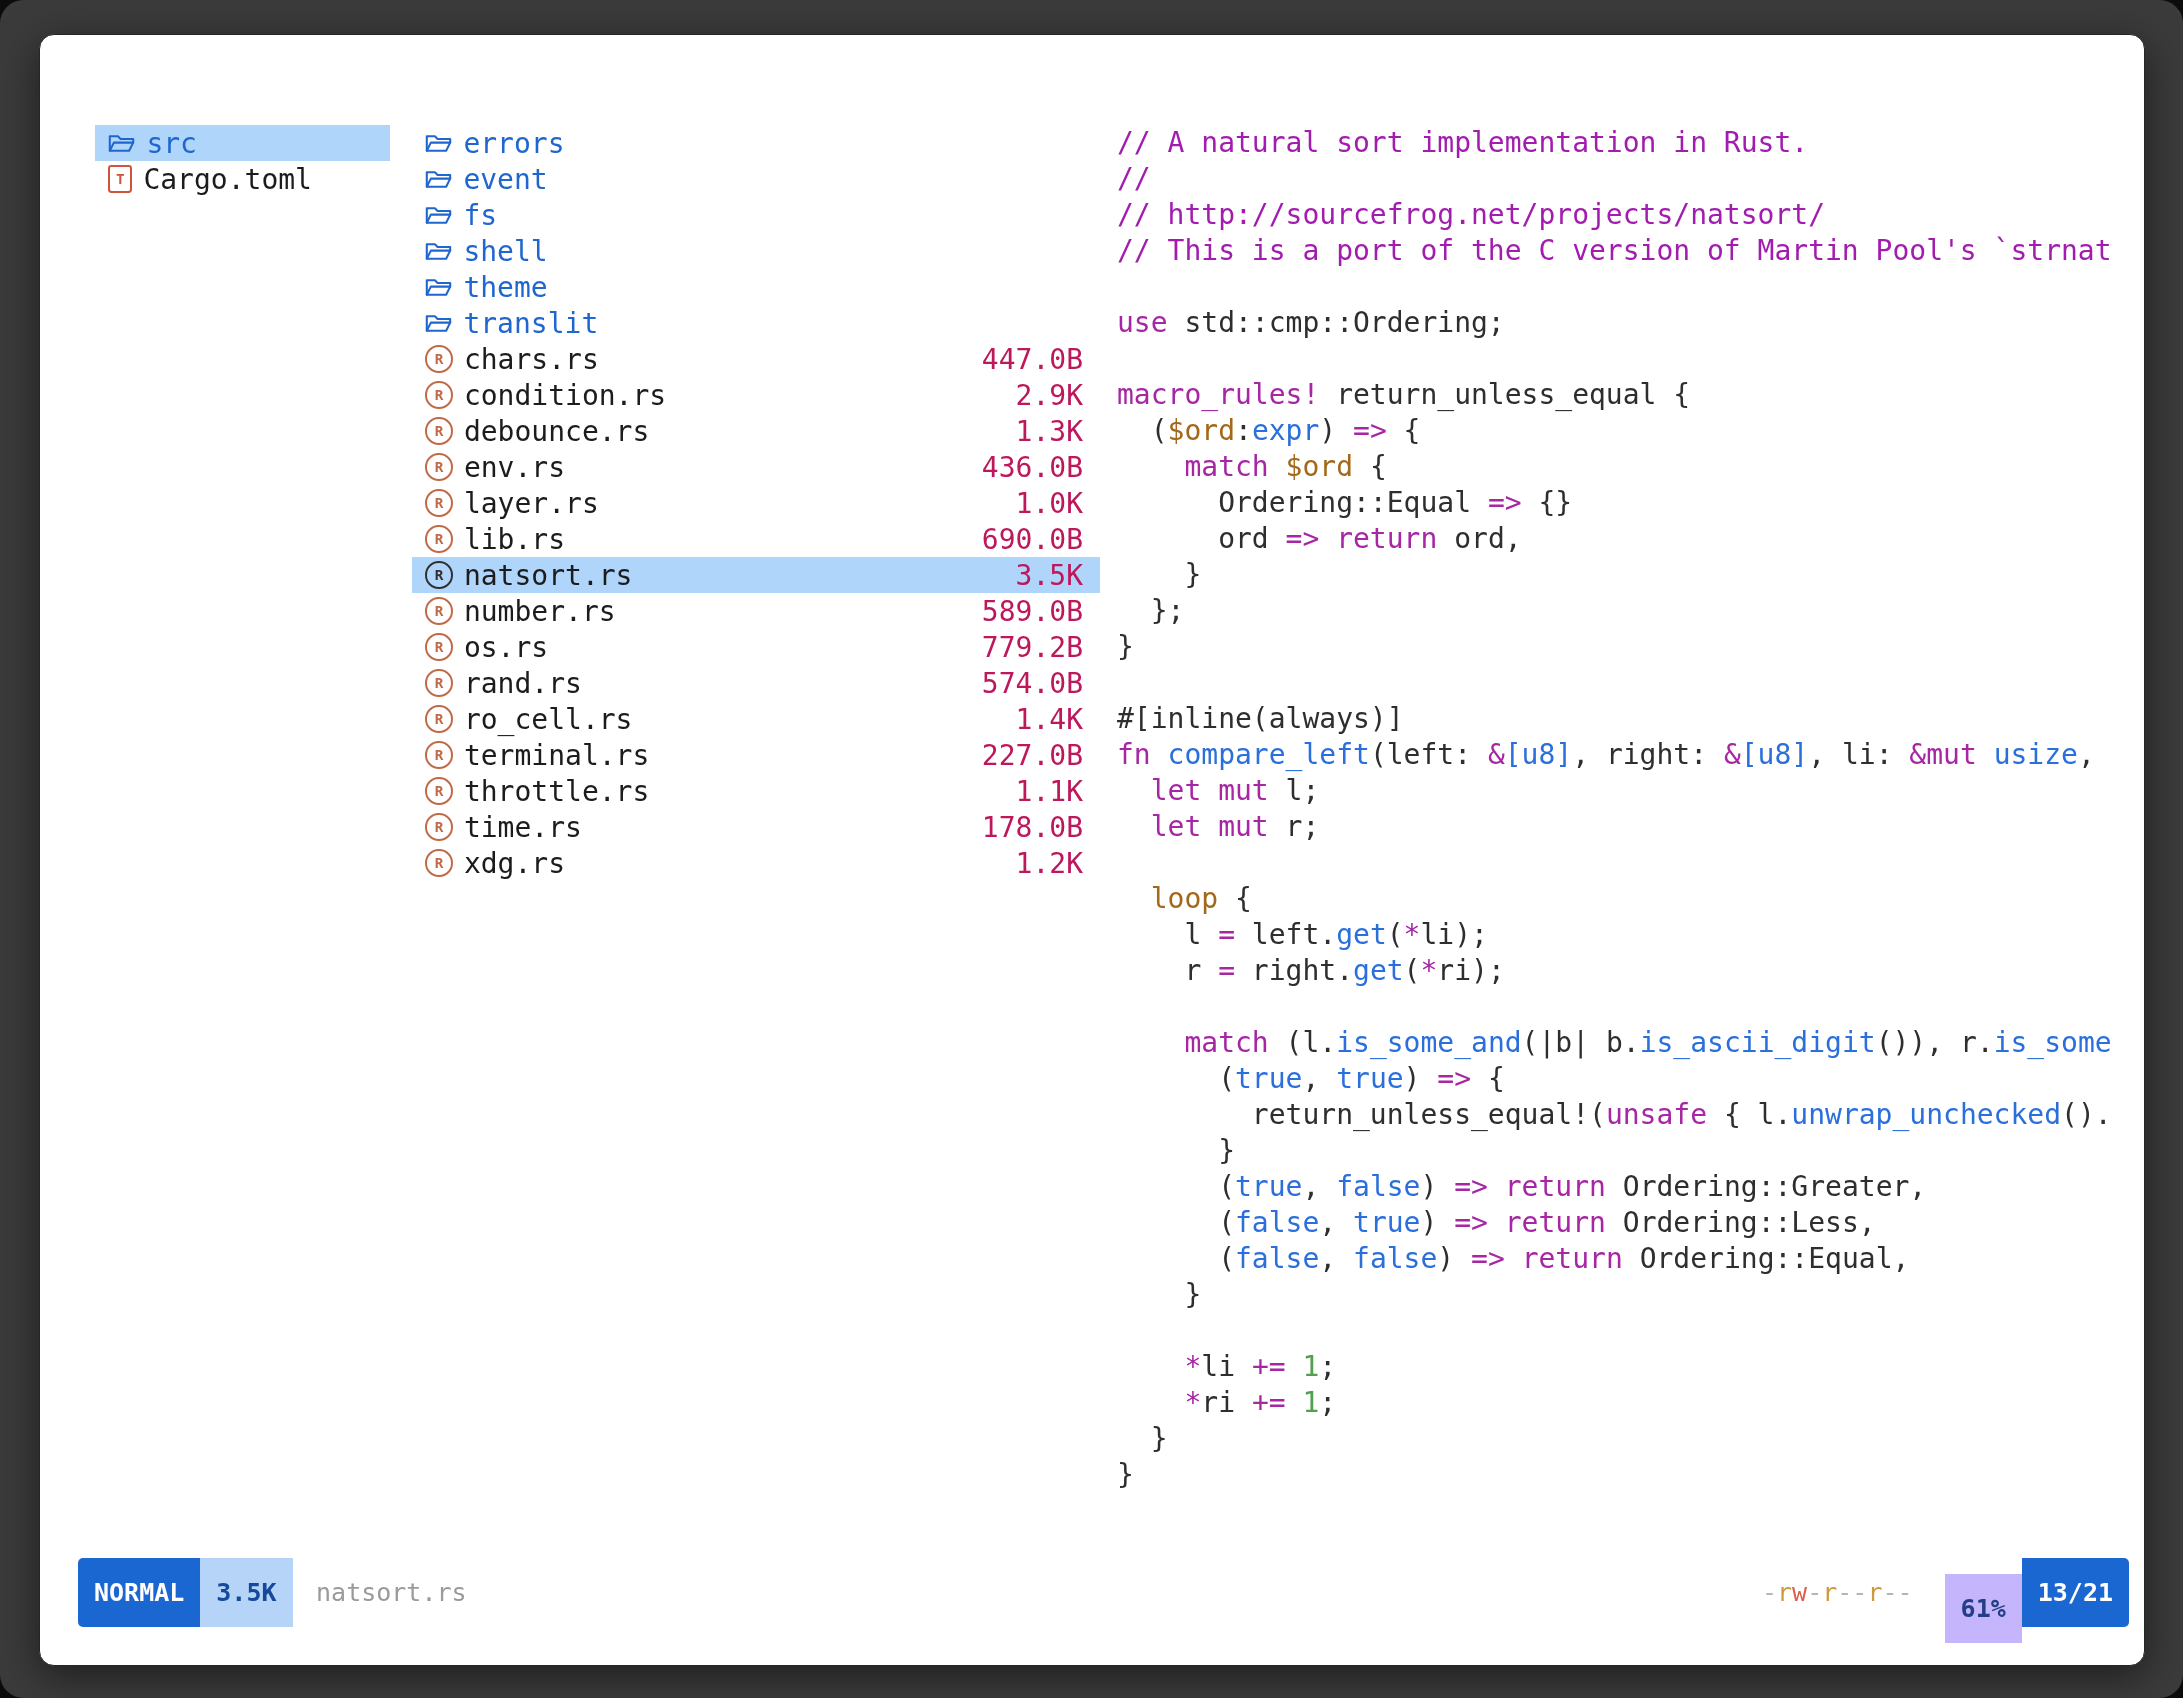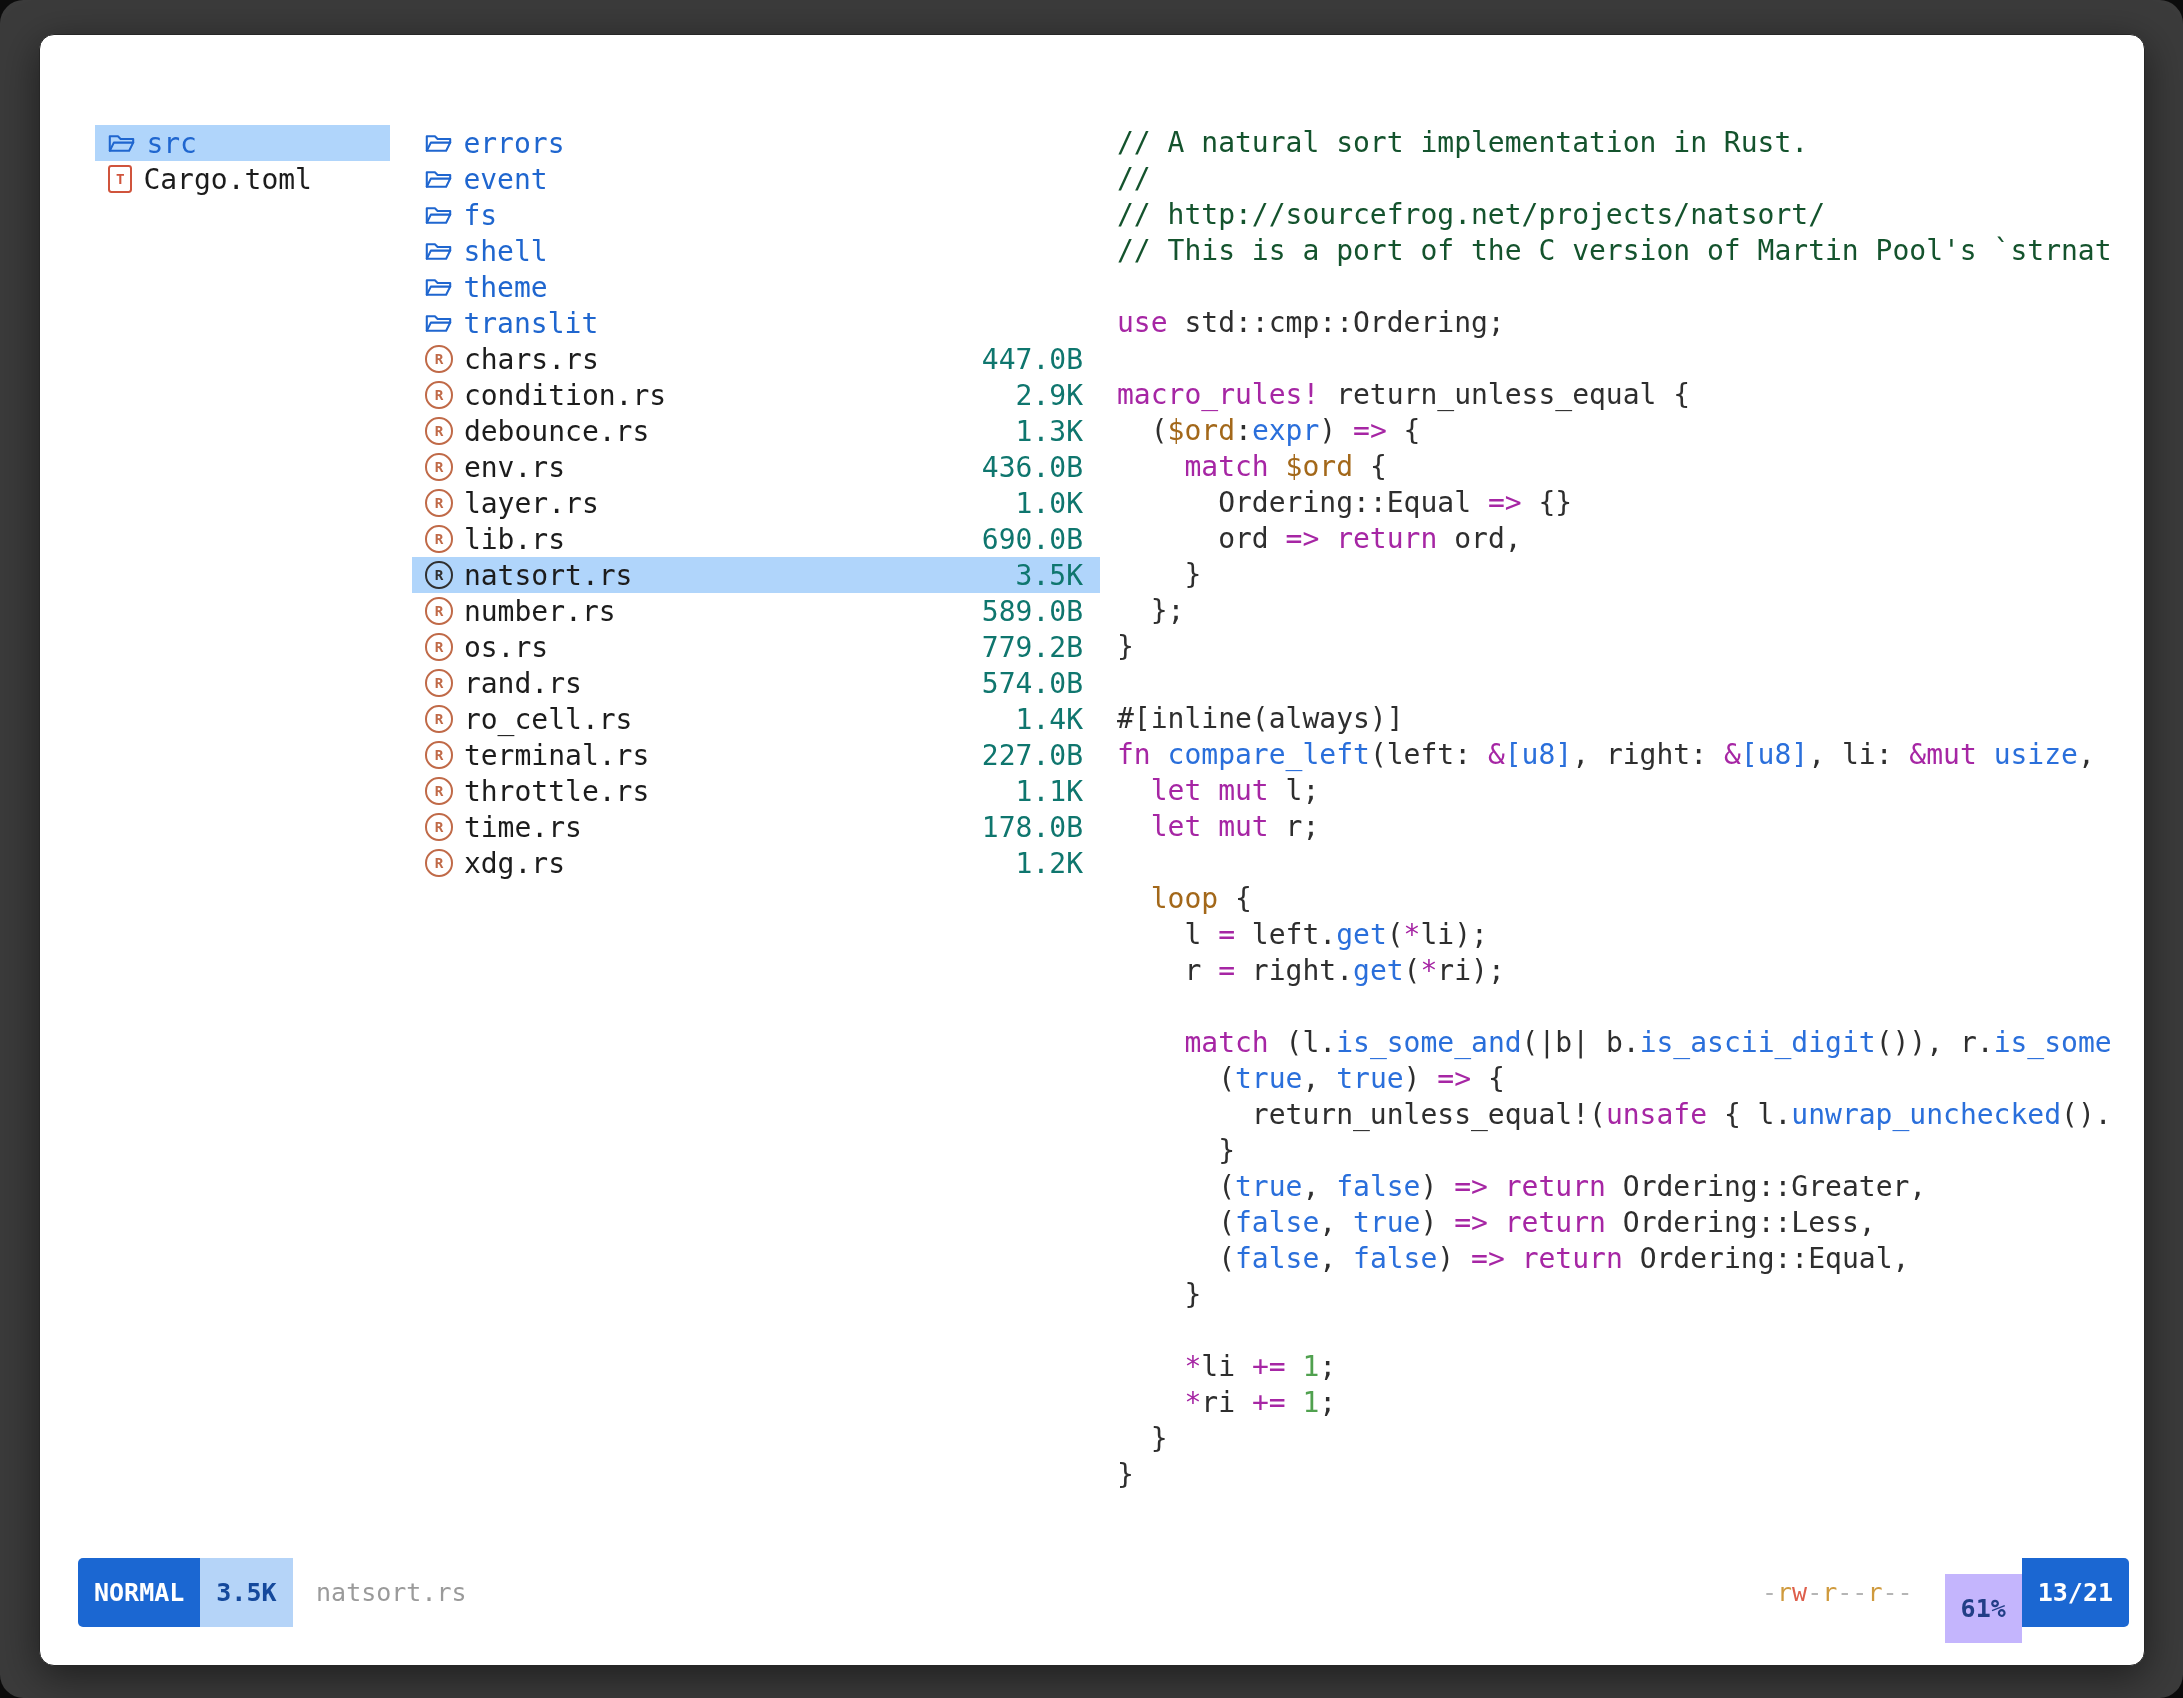--- a/index.html
+++ b/index.html
@@ -21,37 +21,37 @@
   .pane-current{left:372px;width:688px;}
   .pane-preview{left:1077px;right:22px;bottom:109px;overflow:hidden;}
   .row{
     display:flex;align-items:center;height:36px;
     padding:0 17px 0 13.4px;gap:11px;
     font-size:28px;color:#1c1c1c;white-space:pre;
   }
   .row.selected{background:#b0d5fb;}
   .row .name{color:#1c1c1c;}
   .row.is-dir .name{color:#1f66cf;}
-  .row .size{margin-left:auto;color:#0f766e;}
+  .row .size{margin-left:auto;color:#be185d;}
   .icon{display:inline-flex;align-items:center;justify-content:center;flex:0 0 auto;}
   .folder-icon{color:#1f66cf;width:27px;height:25px;}
   .folder-svg{width:27px;height:25px;display:block;}
   .rust-icon{
     width:23.5px;height:23.5px;border:2.5px solid currentColor;border-radius:50%;
     color:#c06a48;font-size:14.3px;font-weight:bold;line-height:1;
   }
   .row.selected .rust-icon{color:#303030;}
   .toml-icon{
     width:20px;height:23.5px;border:2.5px solid currentColor;border-radius:3.4px;
     color:#d0543c;font-size:14.3px;font-weight:bold;line-height:1;
   }
   
   .code-line{height:36px;line-height:36px;white-space:pre;overflow:hidden;font-size:28px;}
   .tok-p{color:#2e2e2e;}
-  .tok-c{color:#14532d;}
+  .tok-c{color:#a21caf;}
   .tok-k{color:#a626a4;}
   .tok-b{color:#2a6fdb;}
   .tok-br{color:#a3681a;}
   .tok-g{color:#50a14f;}
   
   .status-bar{
     position:absolute;left:38px;right:15px;bottom:54px;height:37px;
     display:flex;align-items:center;font-size:25px;white-space:pre;
   }
   .seg{height:37px;display:inline-flex;align-items:center;padding:16px 16px;}

